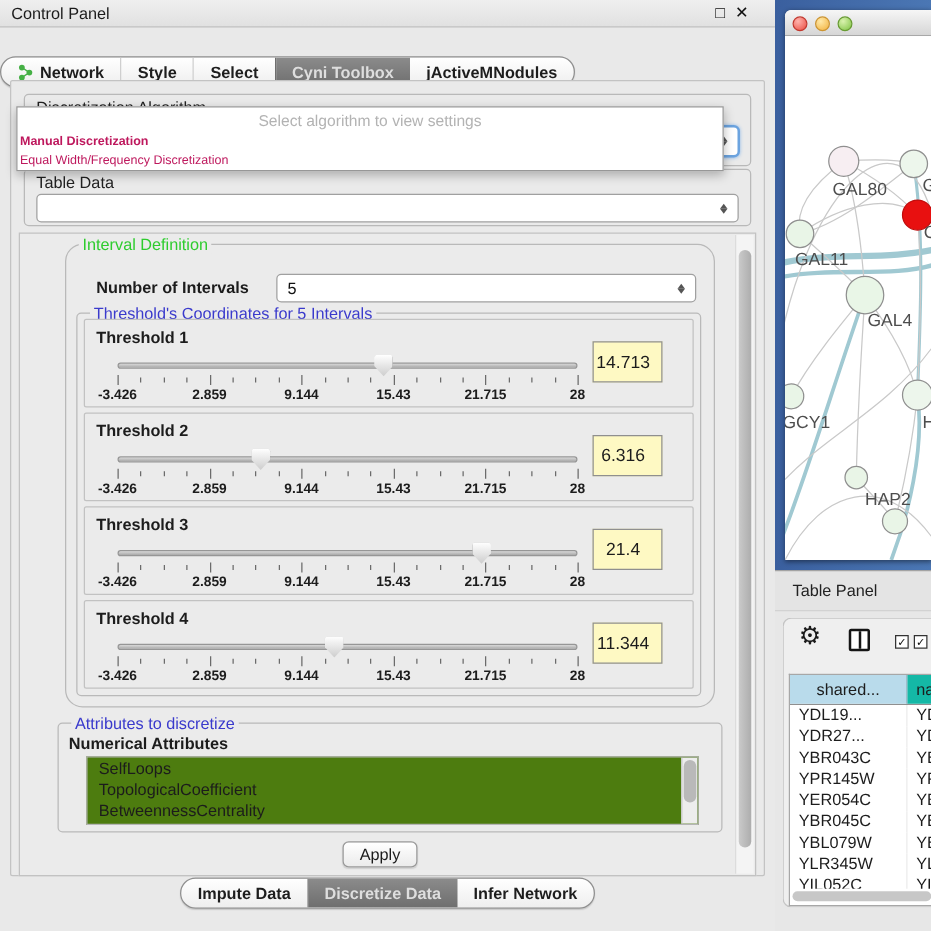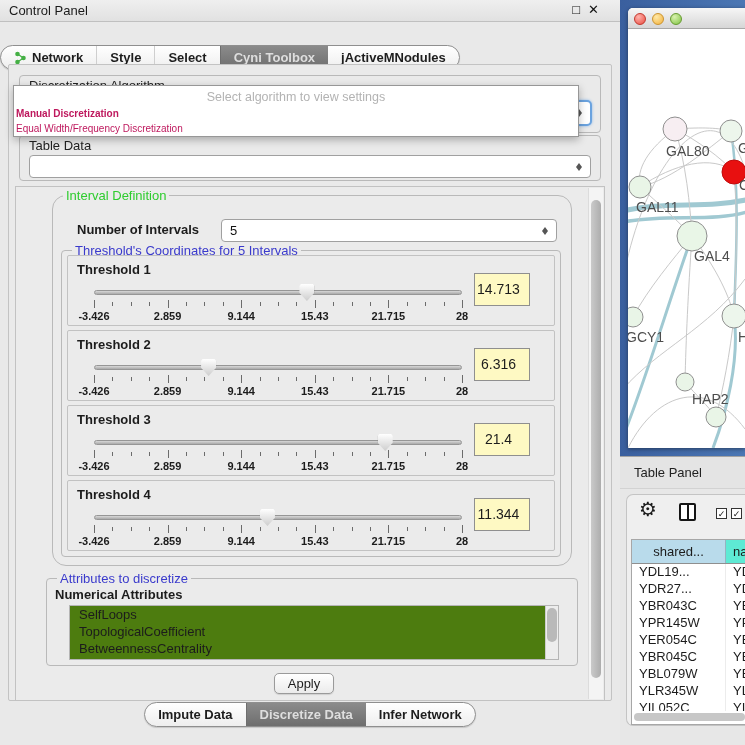--- a/index.html
+++ b/index.html
@@ -121,21 +121,21 @@
   .split { position:absolute; left:52px; top:8px; width:17px; height:18px; border:2px solid #151515; border-radius:2px; background:#fff; }
   .split::after { content:""; position:absolute; left:50%; top:0; bottom:0; width:2px; background:#151515; transform:translateX(-50%); }
   .cb { position:absolute; top:13px; width:11px; height:11px; border:1px solid #333; background:#fff;
     font-size:9px; line-height:10px; text-align:center; color:#111; }
   .cb1 { left:89px; } .cb2 { left:104px; }
 
   .tbl { position:absolute; left:4px; right:0; top:44px; bottom:0; background:#fff; border:1px solid #a7a7a7; border-right:none; overflow:hidden; }
   .thead { display:flex; height:24px; border-bottom:1px solid #8f8f8f; }
   .thead .h1 { width:94px; background:#b9dbeb; border-right:1px solid #96b3c1; font-size:13px;
     text-align:center; line-height:23px; overflow:hidden; white-space:nowrap; }
-  .thead .h2 { flex:1; background:#5eead4; font-size:13px; padding-left:7px; line-height:23px; overflow:hidden; white-space:nowrap; }
+  .thead .h2 { flex:1; background:#14b8a6; font-size:13px; padding-left:7px; line-height:23px; overflow:hidden; white-space:nowrap; }
   .rows { position:absolute; left:0; right:0; top:24px; bottom:13px; overflow:hidden; }
   .trow { display:flex; height:17px; font-size:13px; }
   .trow .c1 { width:94px; padding-left:7px; border-right:1px solid #ececec; overflow:hidden; white-space:nowrap; }
   .trow .c2 { flex:1; padding-left:7px; overflow:hidden; white-space:nowrap; }
   .hscroll { position:absolute; left:2px; right:0; bottom:3px; height:8px; background:#c7c7c7; border-radius:4px; }
 </style>
 </head>
 <body>
 
 <div class="control-panel">

